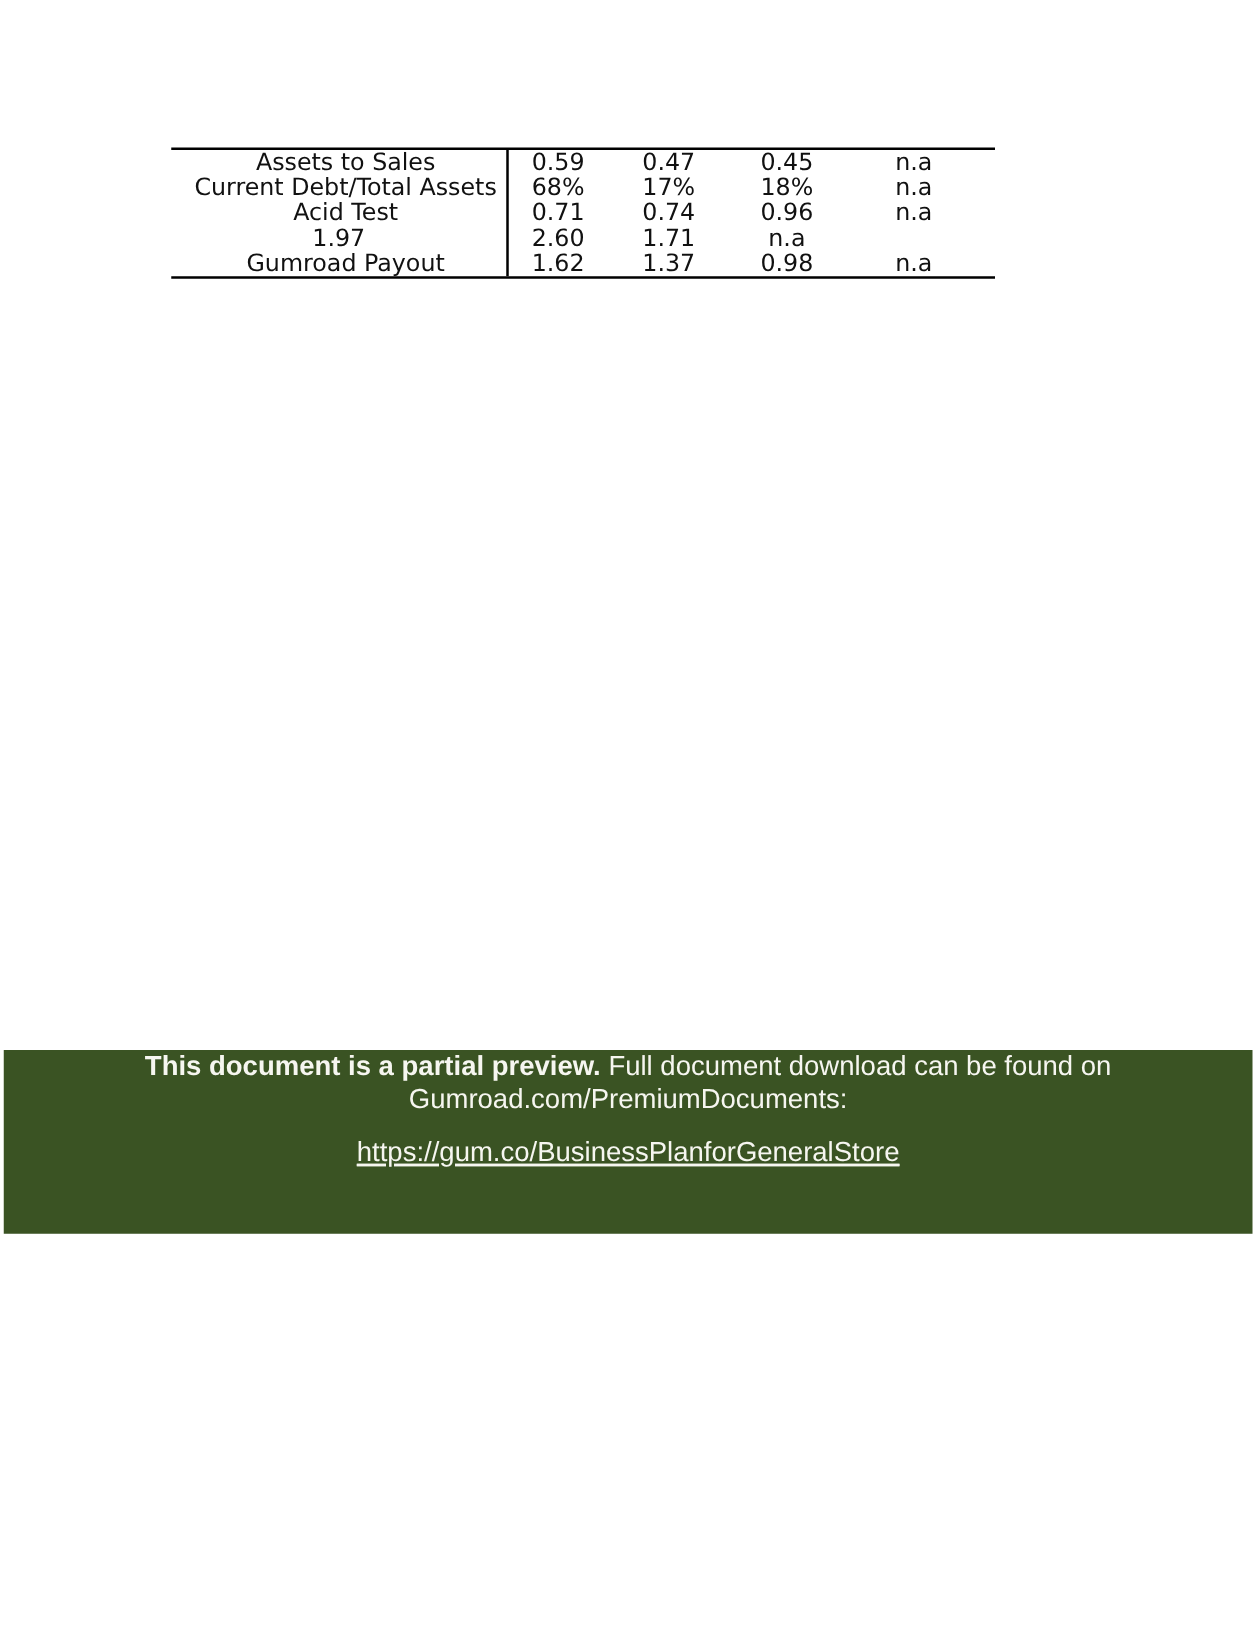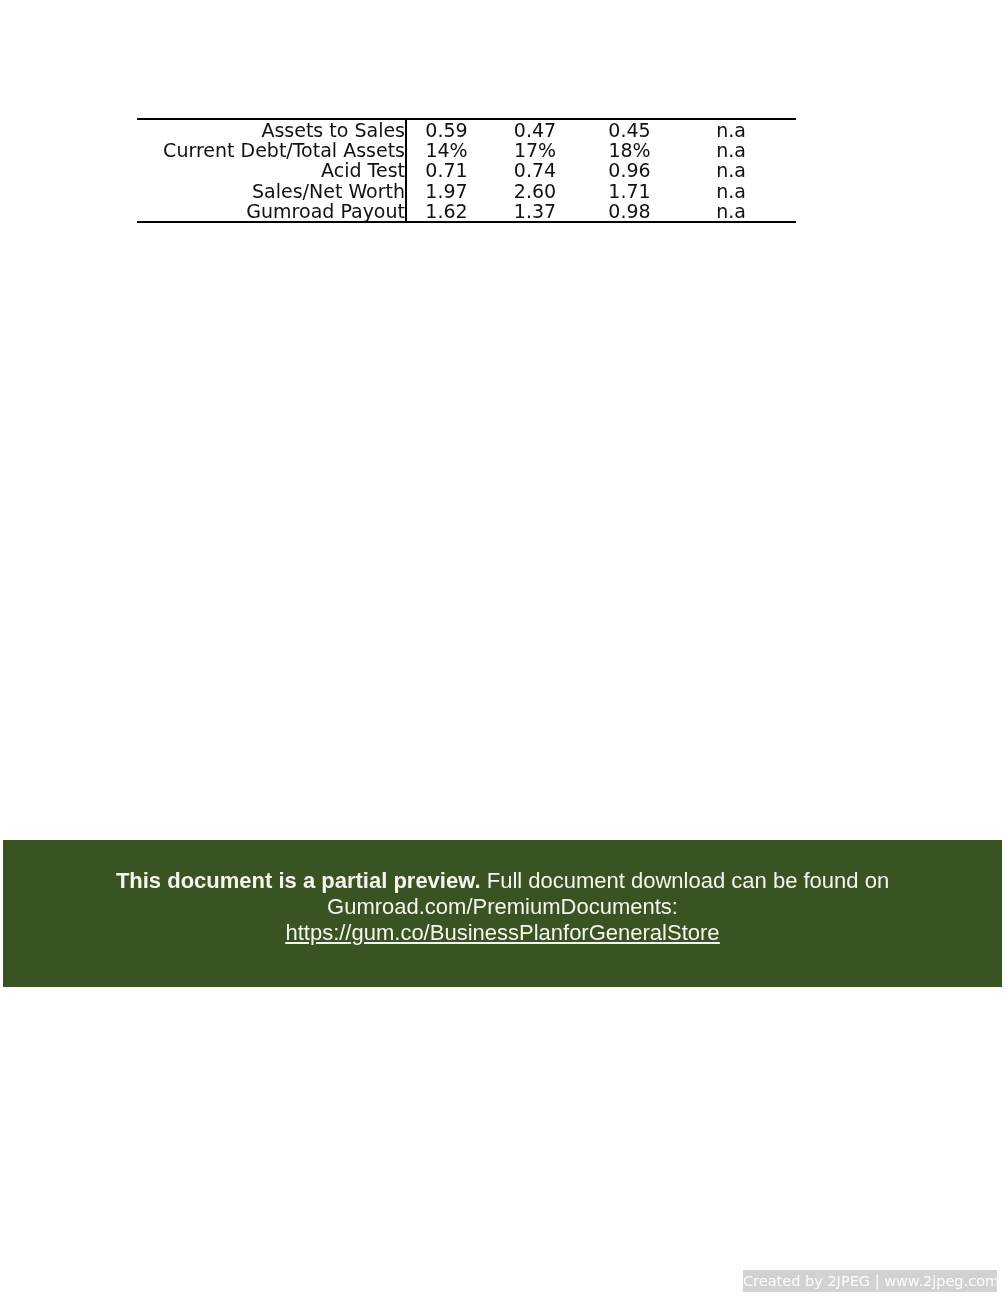--- a/index.html
+++ b/index.html
@@ -29,21 +29,21 @@
   }
   .ratio-row {
     display: grid;
     grid-template-columns: 268px 83px 94px 95px 108px;
     height: 20.2px;
     line-height: 20.2px;
     white-space: nowrap;
   }
   .ratio-label {
     padding-left: 11px;
-    text-align: right;
+    text-align: center;
     overflow: hidden;
   }
   .ratio-val {
     text-align: center;
   }
   .col-divider {
     position: absolute;
     left: 268px;
     top: 0;
     bottom: 0;
@@ -58,27 +58,28 @@
     top: 840px;
     width: 999px;
     height: 147px;
     background: #3a5323;
     color: #f6f6f0;
     font-family: "Liberation Sans", sans-serif;
     font-size: 22px;
     text-align: center;
   }
   .banner-para {
-    margin-top: 28px;
+    margin-top: 0;
     line-height: 26px;
   }
   .banner-bold {
     font-weight: bold;
   }
   .banner-link-line {
+    margin-top: 17px;
     line-height: 26px;
     text-decoration: underline;
   }
   .banner-link {
     color: #f6f6f0;
     text-decoration: underline;
     cursor: pointer;
   }
 
   
@@ -107,36 +108,35 @@
     <div class="ratio-row">
       <div class="ratio-label">Assets to Sales</div>
       <div class="ratio-val">0.59</div>
       <div class="ratio-val">0.47</div>
       <div class="ratio-val">0.45</div>
       <div class="ratio-val">n.a</div>
     </div>
 
     <div class="ratio-row">
       <div class="ratio-label">Current Debt/Total Assets</div>
-      <div class="ratio-val">14%</div>
+      <div class="ratio-val">68%</div>
       <div class="ratio-val">17%</div>
       <div class="ratio-val">18%</div>
       <div class="ratio-val">n.a</div>
     </div>
 
     <div class="ratio-row">
       <div class="ratio-label">Acid Test</div>
       <div class="ratio-val">0.71</div>
       <div class="ratio-val">0.74</div>
       <div class="ratio-val">0.96</div>
       <div class="ratio-val">n.a</div>
     </div>
 
     <div class="ratio-row">
-      <div class="ratio-label">Sales/Net Worth</div>
       <div class="ratio-val">1.97</div>
       <div class="ratio-val">2.60</div>
       <div class="ratio-val">1.71</div>
       <div class="ratio-val">n.a</div>
     </div>
 
     <div class="ratio-row">
       <div class="ratio-label">Gumroad Payout</div>
       <div class="ratio-val">1.62</div>
       <div class="ratio-val">1.37</div>
@@ -148,15 +148,14 @@
   <div class="preview-banner">
     <div class="banner-para">
       <span class="banner-bold">This document is a partial preview.</span><span> Full document download can be found on</span><br>
       <span>Gumroad.com/PremiumDocuments:</span>
     </div>
     <div class="banner-link-line">
       <a class="banner-link">https://gum.co/BusinessPlanforGeneralStore</a>
     </div>
   </div>
 
-  <div class="watermark">Created by 2JPEG | www.2jpeg.com</div>
 
 </div>
 
 </body></html>

